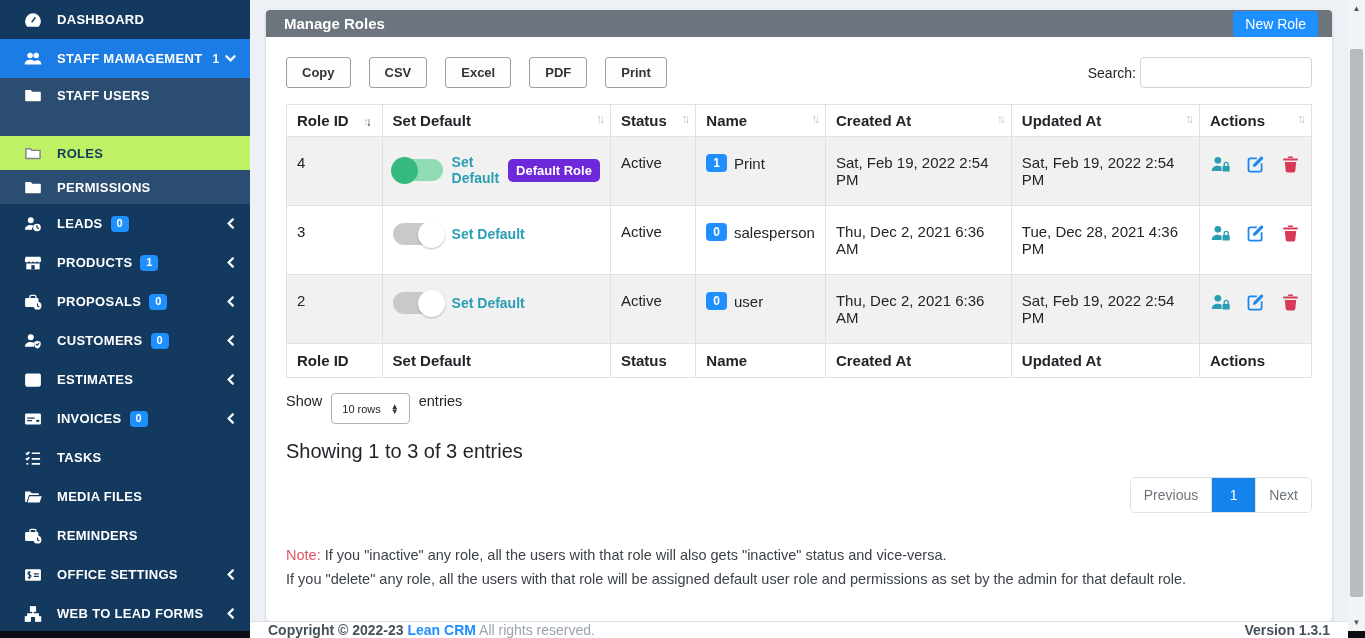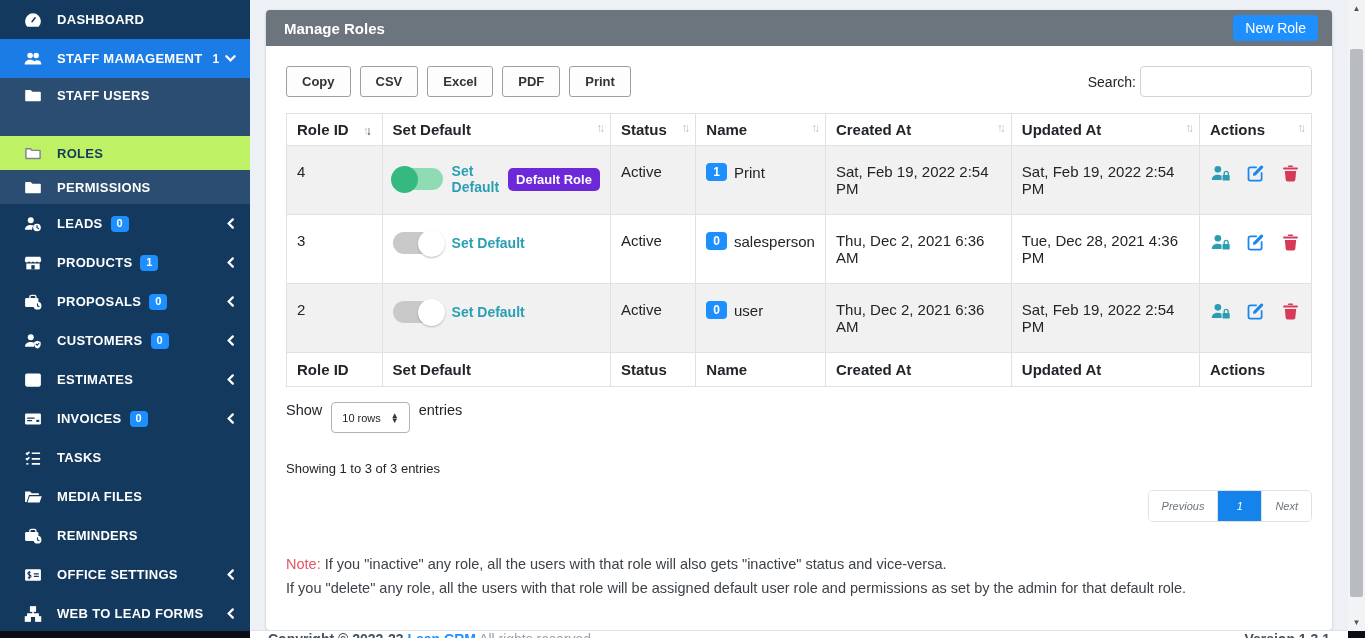--- a/index.html
+++ b/index.html
@@ -23,27 +23,27 @@
   .side-item.active-parent { background:#1b7ce5; }
   .submenu { background:#2a4d71; }
   .submenu .side-item { height:34px; }
   .side-item.selected { background:#bef264; color:#14395f;margin-top:24px; }
   .side-item.selected .side-label { color:#14395f; }
 
   
   .main { flex:1; display:flex; flex-direction:column; position:relative; background:#edf0f4; }
   .content { flex:1; padding:10px 16px 0 16px; }
   .card { background:#fff; border-radius:4px; box-shadow:0 1px 3px rgba(0,0,0,.18); overflow:hidden; min-height:553px; display:flex; flex-direction:column; }
-  .card-header { background:#6c757d; color:#fff; height:36px; display:flex; align-items:center; justify-content:space-between; padding:0 14px 0 18px; }
+  .card-header { background:#6c757d; color:#fff; height:27px; display:flex; align-items:center; justify-content:space-between; padding:0 14px 0 18px; }
   .card-title { font-size:15px; font-weight:700; }
   .btn-new-role { background:#1e8fff; color:#fff; border:none; border-radius:4px; font-size:14px; padding:5px 12px; cursor:pointer; font-family:inherit; }
   .card-body { padding:20px 20px 30px 20px; }
 
   .toolbar { display:flex; align-items:center; margin-bottom:16px; }
-  .export-btns { display:flex; gap:9px; }
+  .export-btns { display:flex; gap:18px; }
   .export-btn { background:#fdfdfd; border:1px solid #9aa0a6; border-radius:3px; color:#333; font-size:13px; font-weight:600; padding:7px 15px; cursor:pointer; font-family:inherit; }
   .search-wrap { margin-left:auto; display:flex; align-items:center; gap:4px; }
   .search-label { font-size:14px; color:#212529; }
   .search-input { width:172px; height:31px; border:1px solid #ced4da; border-radius:4px; padding:0 8px; font-size:14px; font-family:inherit; }
 
   
   table.roles { width:100%; border-collapse:collapse; font-size:15px; color:#212529; }
   .roles th, .roles td { border:1px solid #dee2e6; text-align:left; vertical-align:top; }
   .roles thead th { font-weight:700; padding:7px 10px; white-space:nowrap; position:relative; cursor:pointer; }
   .roles tbody td { padding:17px 10px; }
@@ -71,25 +71,25 @@
 
   .actions-cell { display:flex; align-items:center; gap:14px; }
   .action-btn { background:none; border:none; padding:0; cursor:pointer; display:flex; }
   .action-btn svg { width:21px; height:21px; }
 
   .show-row { display:flex; align-items:flex-start; gap:9px; margin-top:15px; font-size:14.5px; color:#212529; }
   .page-size { border:1px solid #adb3b9; border-radius:4px; height:31px; display:flex; align-items:center; gap:10px; padding:0 10px; cursor:pointer; background:#fff; }
   .page-size-value { font-size:11px; color:#212529; }
   .updown { display:flex; flex-direction:column; font-size:8px; line-height:5px; color:#2f3337; }
 
-  .showing-text { margin-top:28px; font-size:13px; color:#212529; }
+  .showing-text { margin-top:16px; font-size:20px; color:#212529; }
 
   .pagination-row { display:flex; justify-content:flex-end; margin-top:14px; }
   .pagination { display:flex; border-radius:5px; overflow:hidden; border:1px solid #dee2e6; }
-  .page-item { font-size:11px; padding:9px 13px; background:#fff; color:#6c757d; border-right:1px solid #dee2e6; cursor:pointer; min-width:44px; text-align:center;font-style:italic; }
+  .page-item { font-size:14px; padding:9px 13px; background:#fff; color:#6c757d; border-right:1px solid #dee2e6; cursor:pointer; min-width:44px; text-align:center; }
   .page-item:last-child { border-right:none; }
   .page-item.active { background:#1583ec; color:#fff; }
 
   .note { margin-top:30px; font-size:14.5px; color:#3c4248; line-height:24px; }
   .note-prefix { color:#e25563; }
 
   
   .footer { height:31px; background:#fff; border-top:1px solid #dee2e6; display:flex; align-items:center; justify-content:space-between; padding:0 18px; font-size:14px; }
   .copy-left { color:#9aa3ad; }
   .copy-strong { color:#44505c; font-weight:700; }

